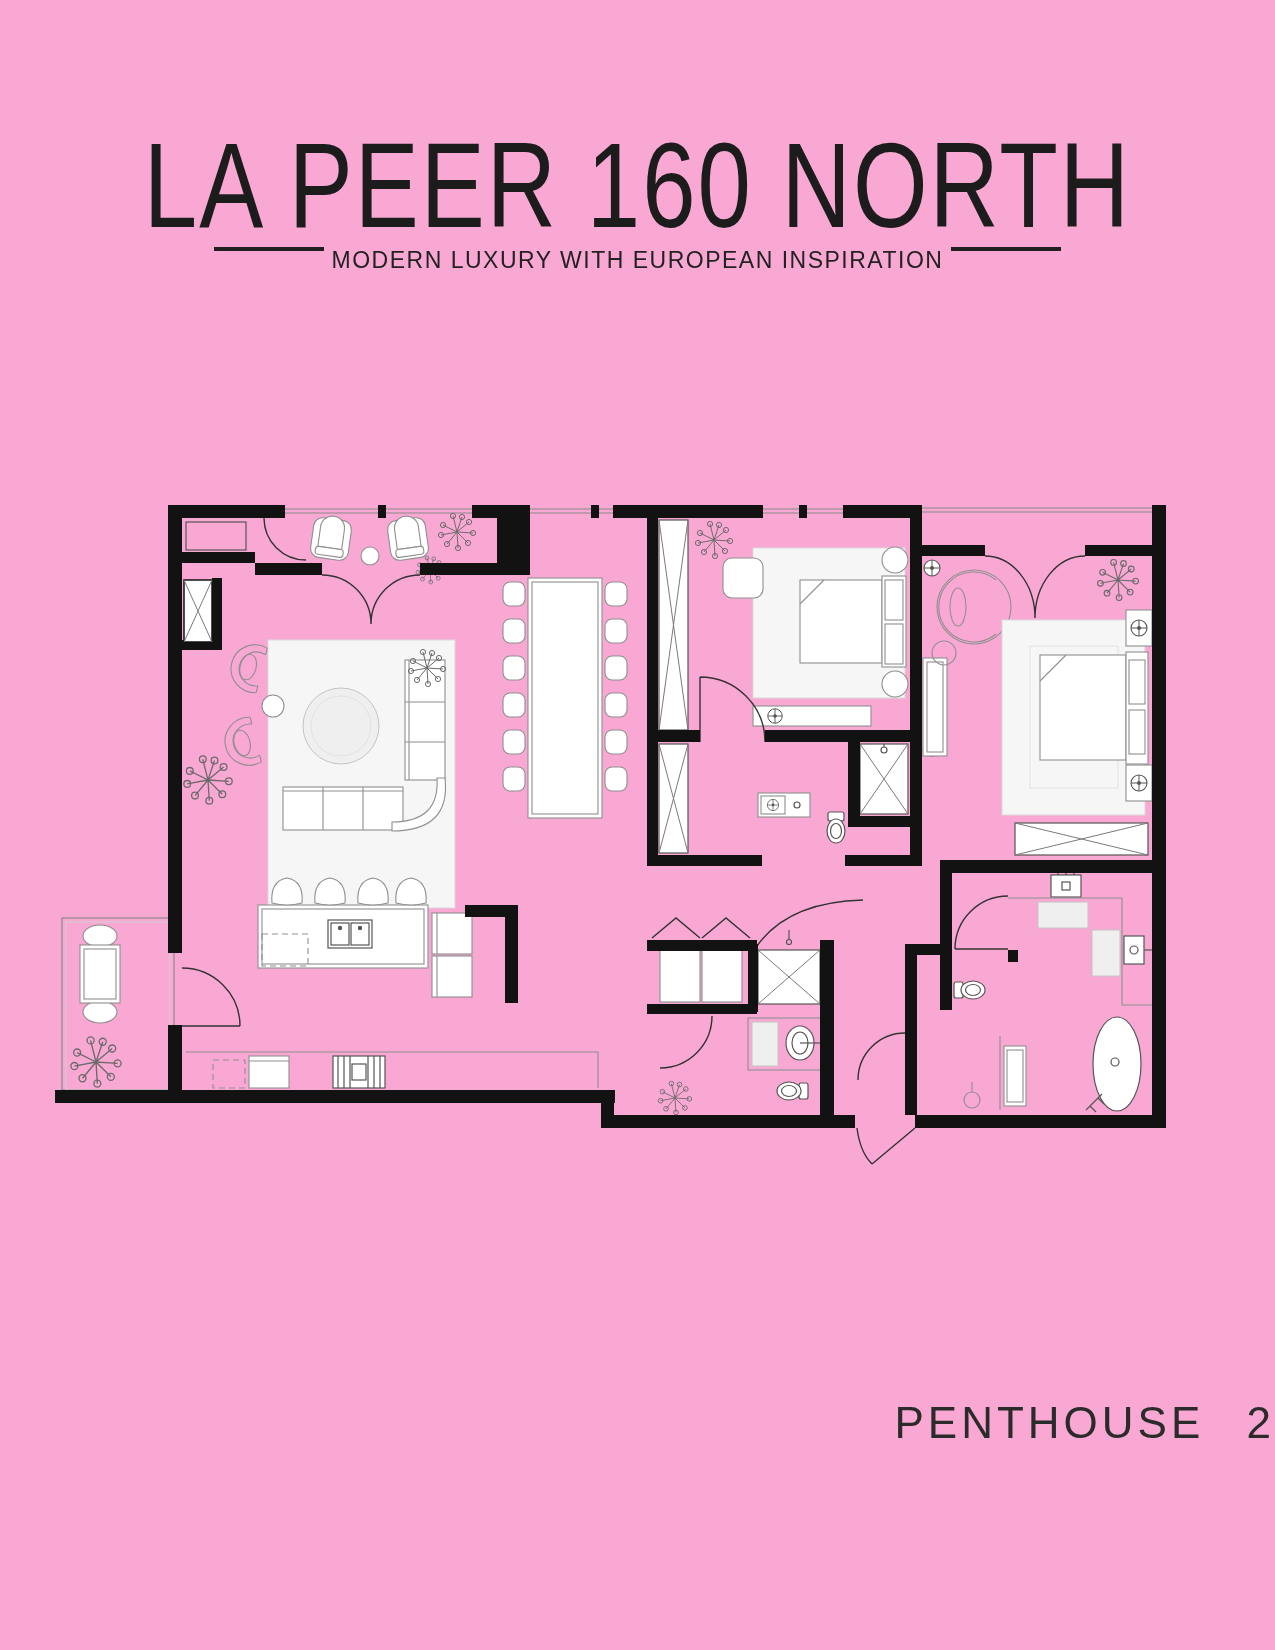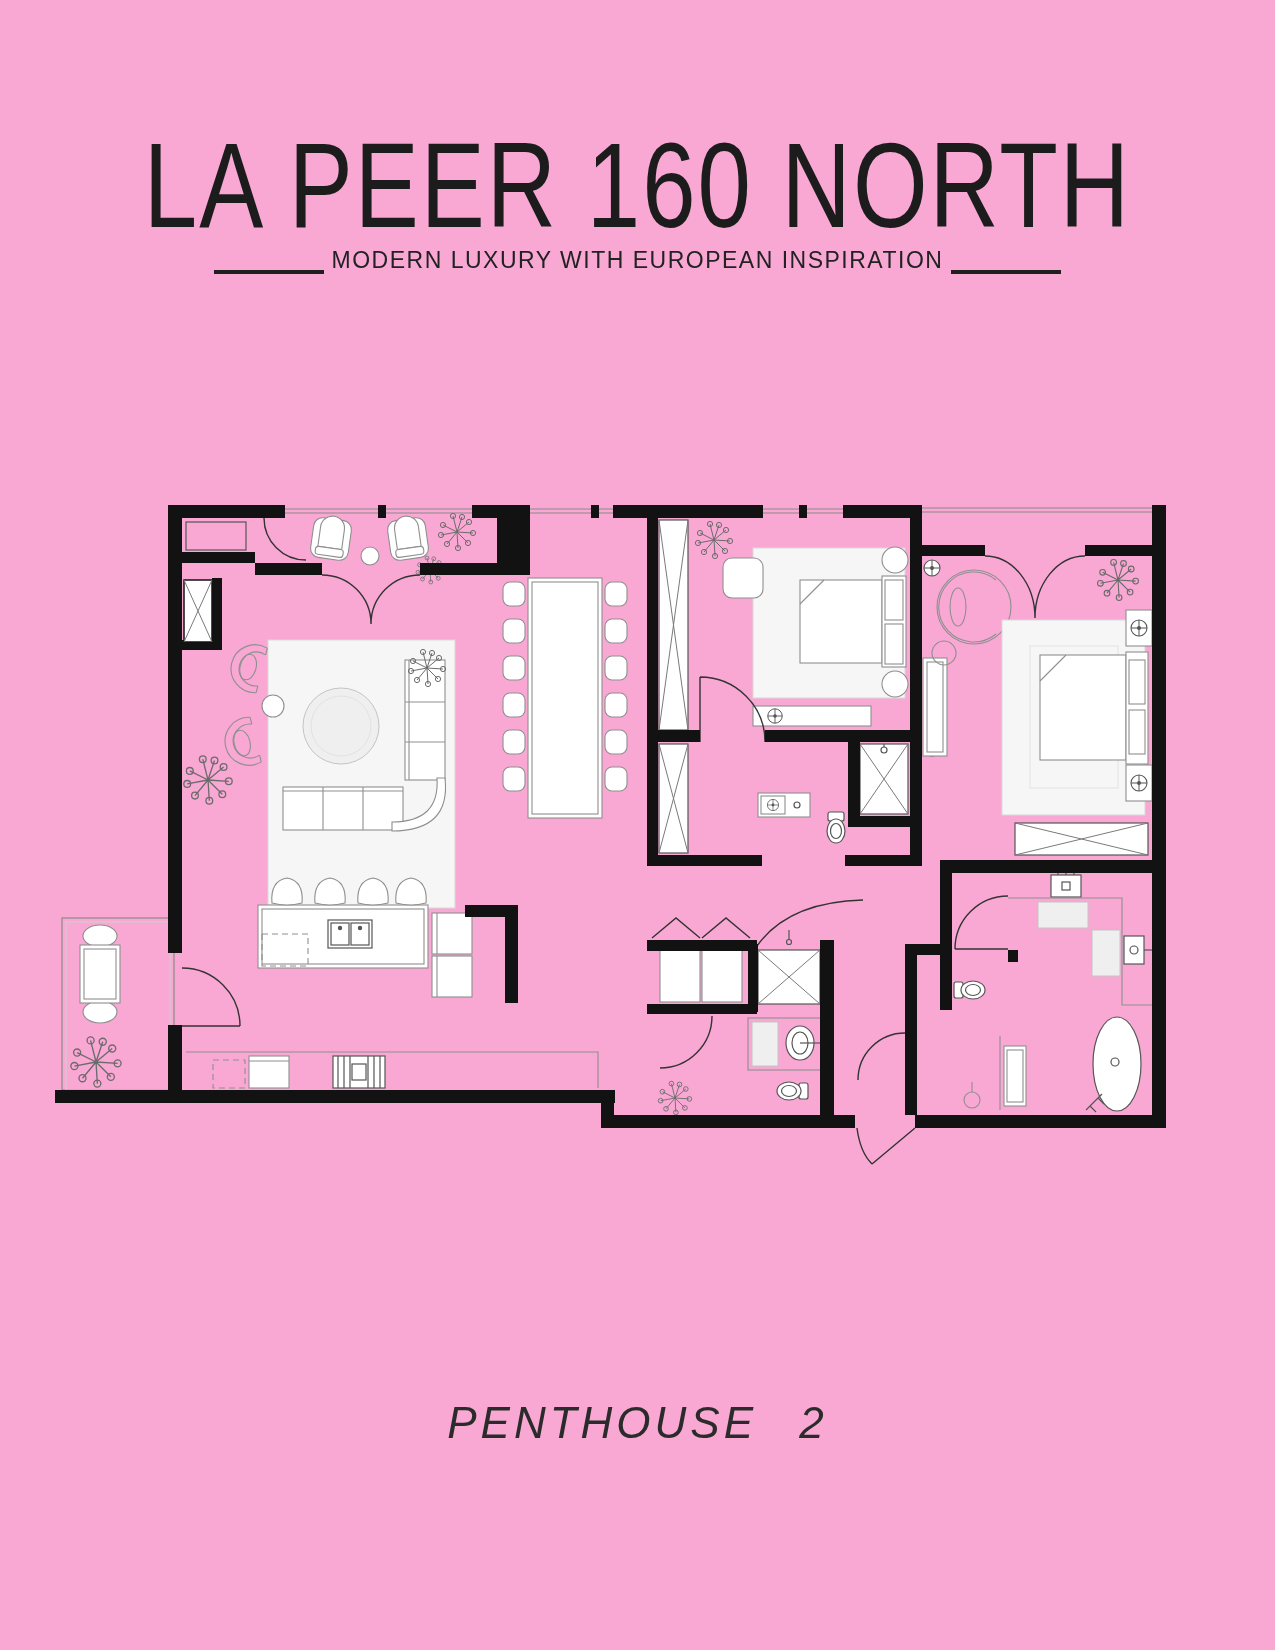--- a/index.html
+++ b/index.html
@@ -2,26 +2,26 @@
 <html><head>
 <meta charset="utf-8">
 <style>
   html,body{margin:0;padding:0;background:#fff;}
   .page{position:relative;width:1275px;height:1650px;background:#f9a8d4;overflow:hidden;
         font-family:"Liberation Sans",sans-serif;color:#1a1a1a;}
   .title{position:absolute;top:116px;left:0;right:0;text-align:center;
          font-size:96px;font-weight:400;letter-spacing:2px;white-space:nowrap;
          transform:scaleY(1.26);transform-origin:top center;color:#1c1c1c;}
   .tagline-row{position:absolute;top:247px;left:0;right:0;display:flex;
-               align-items:flex-end;justify-content:center;gap:8px;}
+               align-items:flex-start;justify-content:center;gap:8px;}
   .rule{width:110px;height:4px;background:#1f1f1f;}
   .tagline{font-size:23px;letter-spacing:1.5px;color:#222;white-space:nowrap;}
   .plan{position:absolute;left:50px;top:495px;width:1125px;height:690px;}
-  .footer{position:absolute;top:1398px;left:0;right:0;text-align:center;
-          font-size:44px;letter-spacing:4px;word-spacing:26px;color:#2b2b2b;font-style:italic;}
+  .footer{position:absolute;top:1398px;left:0;right:0;text-align:right;
+          font-size:44px;letter-spacing:4px;word-spacing:26px;color:#2b2b2b;}
   
   .w{fill:#121212;stroke:none;}
   .f{fill:#ffffff;stroke:#8f8f8f;stroke-width:1.1;}
   .fn{fill:none;stroke:#8f8f8f;stroke-width:1.1;}
   .fx{fill:#ffffff;stroke:#555;stroke-width:1.2;}
   .fxn{fill:none;stroke:#555;stroke-width:1.2;}
   .rug{fill:#f6f6f6;stroke:#d9d9d9;stroke-width:1;}
   .rug2{fill:none;stroke:#e2e2e2;stroke-width:1;}
   .grey{fill:#efefef;stroke:#c4c4c4;stroke-width:1;}
   .door{fill:none;stroke:#333;stroke-width:1.4;}

